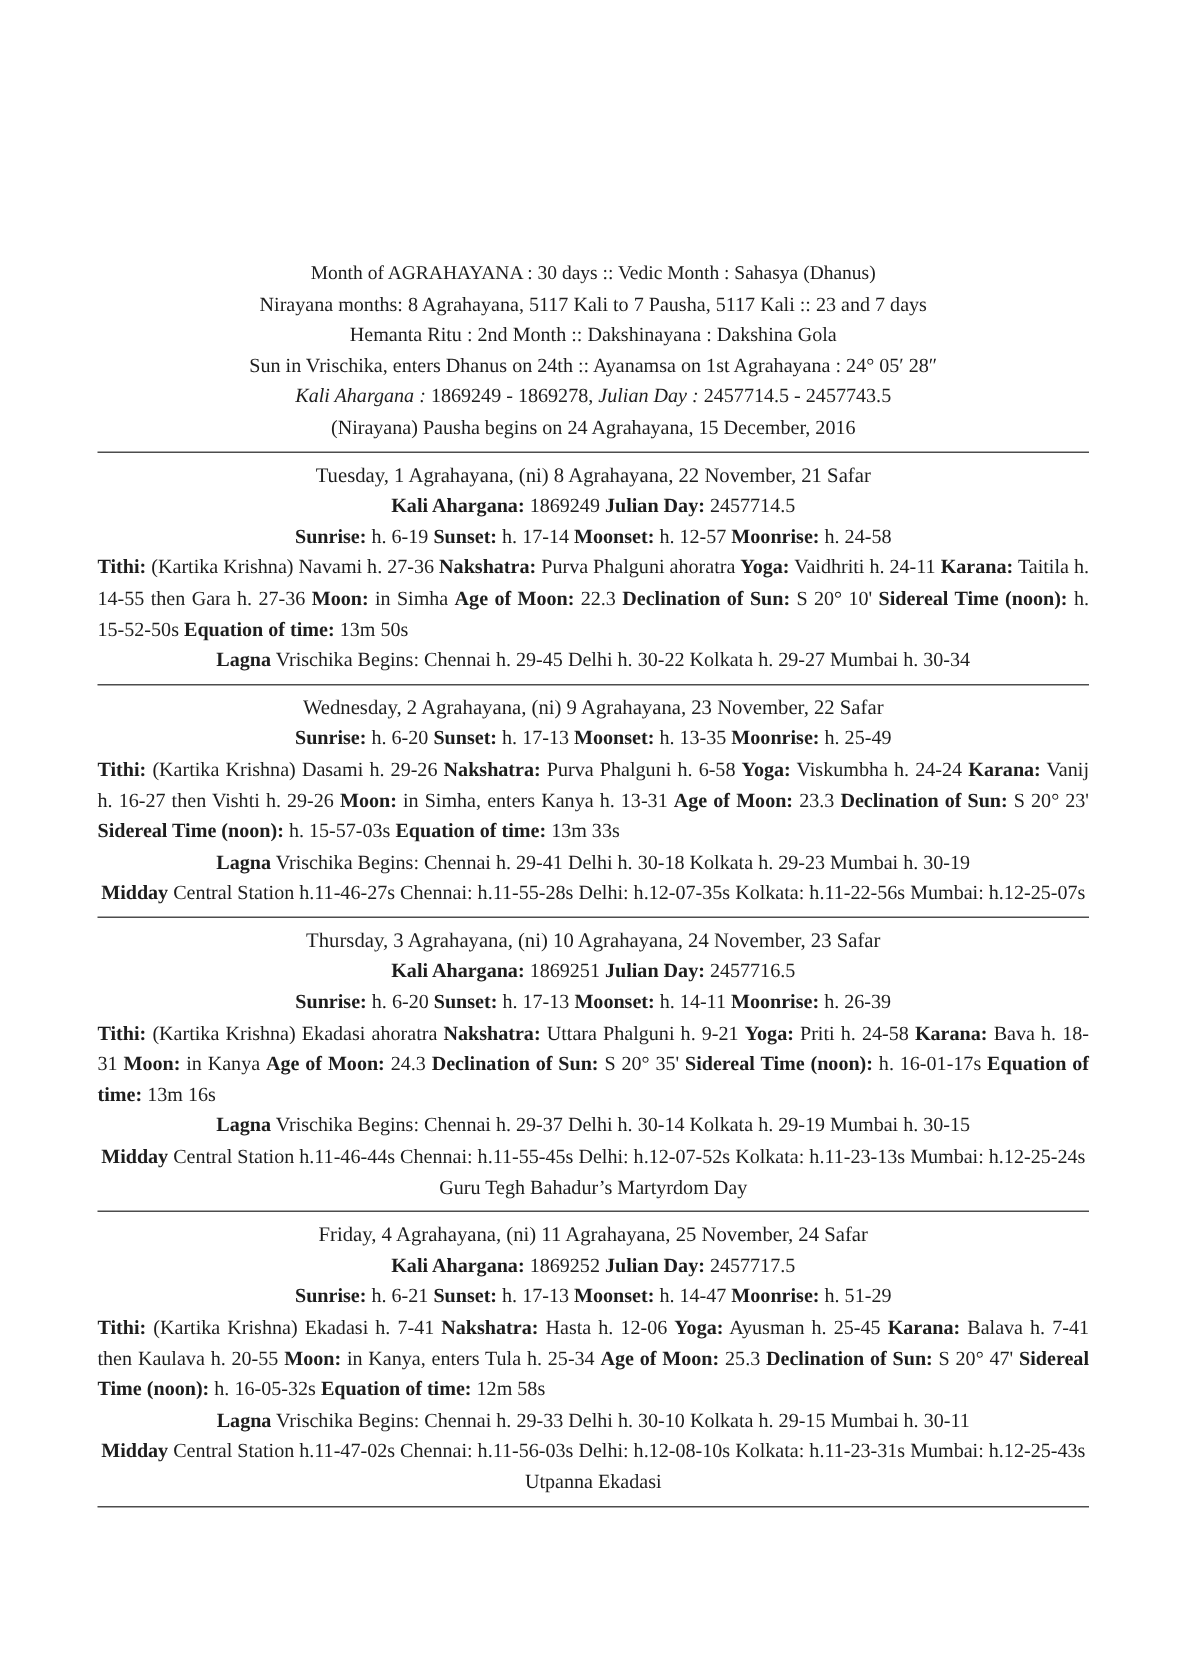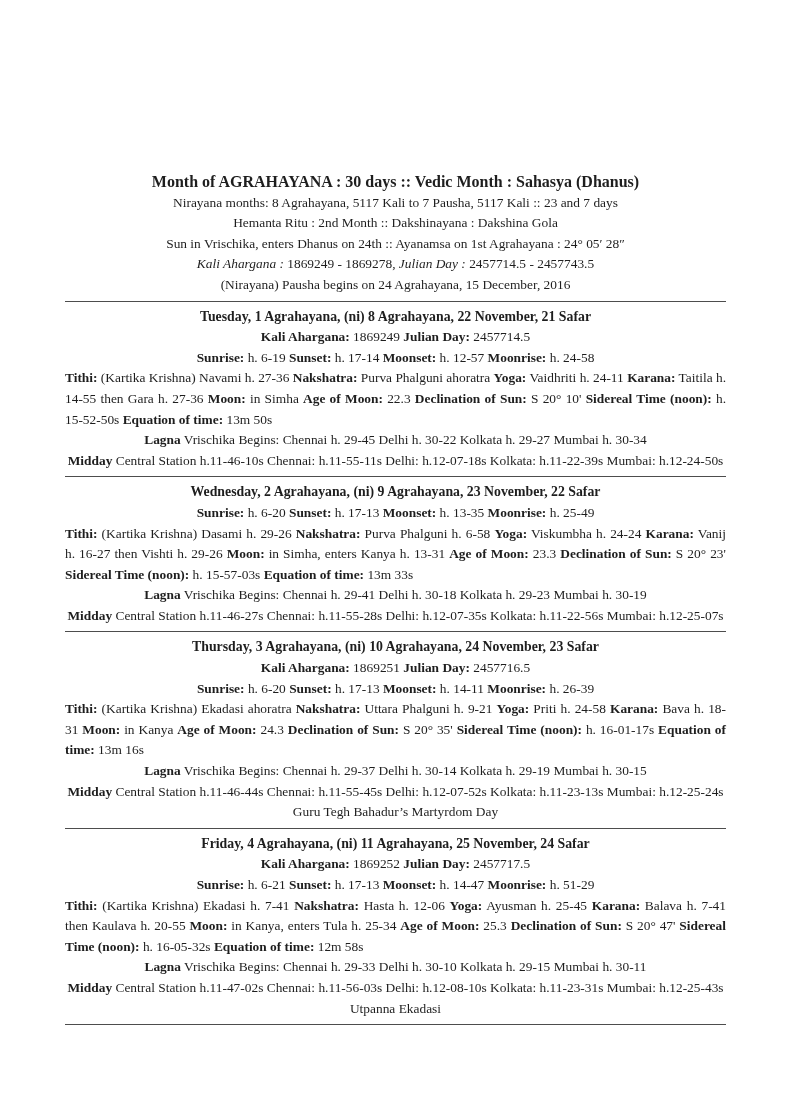--- a/index.html
+++ b/index.html
@@ -22,22 +22,22 @@
     top: 172px;
     width: 661px;
   }
   .line {
     display: block;
     text-align: center;
     font-size: 13.4px;
     line-height: 20.6px;
     white-space: normal;
   }
-  .line.bold { font-weight: bold; font-size: 16px; }
-  .day-title { font-weight: bold; font-size: 13.8px; }
+  .line.bold { font-weight: normal; font-size: 13px; }
+  .day-title { font-weight: normal; font-size: 13.8px; }
   .details {
     text-align: justify;
     font-size: 13.4px;
     line-height: 20.6px;
   }
   .details b, .line b { font-weight: bold; }
   .rule {
     border: none;
     border-top: 1.3px solid #4d4d4d;
     margin: 5px 0 3px 0;
@@ -63,21 +63,20 @@
     </header>
 
     <hr class="rule">
 
     <section class="day-section">
       <div class="line day-title">Tuesday,  1 Agrahayana, (ni)  8 Agrahayana, 22 November, 21 Safar</div>
       <div class="line"><b>Kali Ahargana:</b><span> 1869249 </span><b>Julian Day:</b><span> 2457714.5</span></div>
       <div class="line"><b>Sunrise:</b><span> h. 6-19  </span><b>Sunset:</b><span> h. 17-14   </span><b>Moonset:</b><span> h. 12-57   </span><b>Moonrise:</b><span> h. 24-58</span></div>
       <div class="details"><b>Tithi:</b><span> (Kartika Krishna) Navami h. 27-36 </span><b>Nakshatra:</b><span> Purva Phalguni ahoratra </span><b>Yoga:</b><span> Vaidhriti h. 24-11 </span><b>Karana:</b><span> Taitila h. 14-55 then Gara h. 27-36 </span><b>Moon:</b><span> in Simha </span><b>Age of Moon:</b><span> 22.3 </span><b>Declination of Sun:</b><span> S 20° 10' </span><b>Sidereal Time (noon):</b><span> h. 15-52-50s </span><b>Equation of time:</b><span> 13m  50s</span></div>
       <div class="line"><b>Lagna</b><span> Vrischika Begins: Chennai h. 29-45 Delhi h. 30-22 Kolkata h. 29-27 Mumbai h. 30-34</span></div>
-      <div class="line"><b>Midday</b><span> Central Station h.11-46-10s Chennai: h.11-55-11s Delhi: h.12-07-18s Kolkata: h.11-22-39s Mumbai: h.12-24-50s</span></div>
     </section>
 
     <hr class="rule">
 
     <section class="day-section">
       <div class="line day-title">Wednesday,  2 Agrahayana, (ni)  9 Agrahayana, 23 November, 22 Safar</div>
       <div class="line"><b>Sunrise:</b><span> h. 6-20  </span><b>Sunset:</b><span> h. 17-13   </span><b>Moonset:</b><span> h. 13-35   </span><b>Moonrise:</b><span> h. 25-49</span></div>
       <div class="details"><b>Tithi:</b><span> (Kartika Krishna) Dasami h. 29-26 </span><b>Nakshatra:</b><span> Purva Phalguni h. 6-58 </span><b>Yoga:</b><span> Viskumbha h. 24-24 </span><b>Karana:</b><span> Vanij h. 16-27 then Vishti h. 29-26 </span><b>Moon:</b><span> in Simha, enters Kanya h. 13-31 </span><b>Age of Moon:</b><span> 23.3 </span><b>Declination of Sun:</b><span> S 20° 23' </span><b>Sidereal Time (noon):</b><span> h. 15-57-03s </span><b>Equation of time:</b><span> 13m  33s</span></div>
       <div class="line"><b>Lagna</b><span> Vrischika Begins: Chennai h. 29-41 Delhi h. 30-18 Kolkata h. 29-23 Mumbai h. 30-19</span></div>
       <div class="line"><b>Midday</b><span> Central Station h.11-46-27s Chennai: h.11-55-28s Delhi: h.12-07-35s Kolkata: h.11-22-56s Mumbai: h.12-25-07s</span></div>

